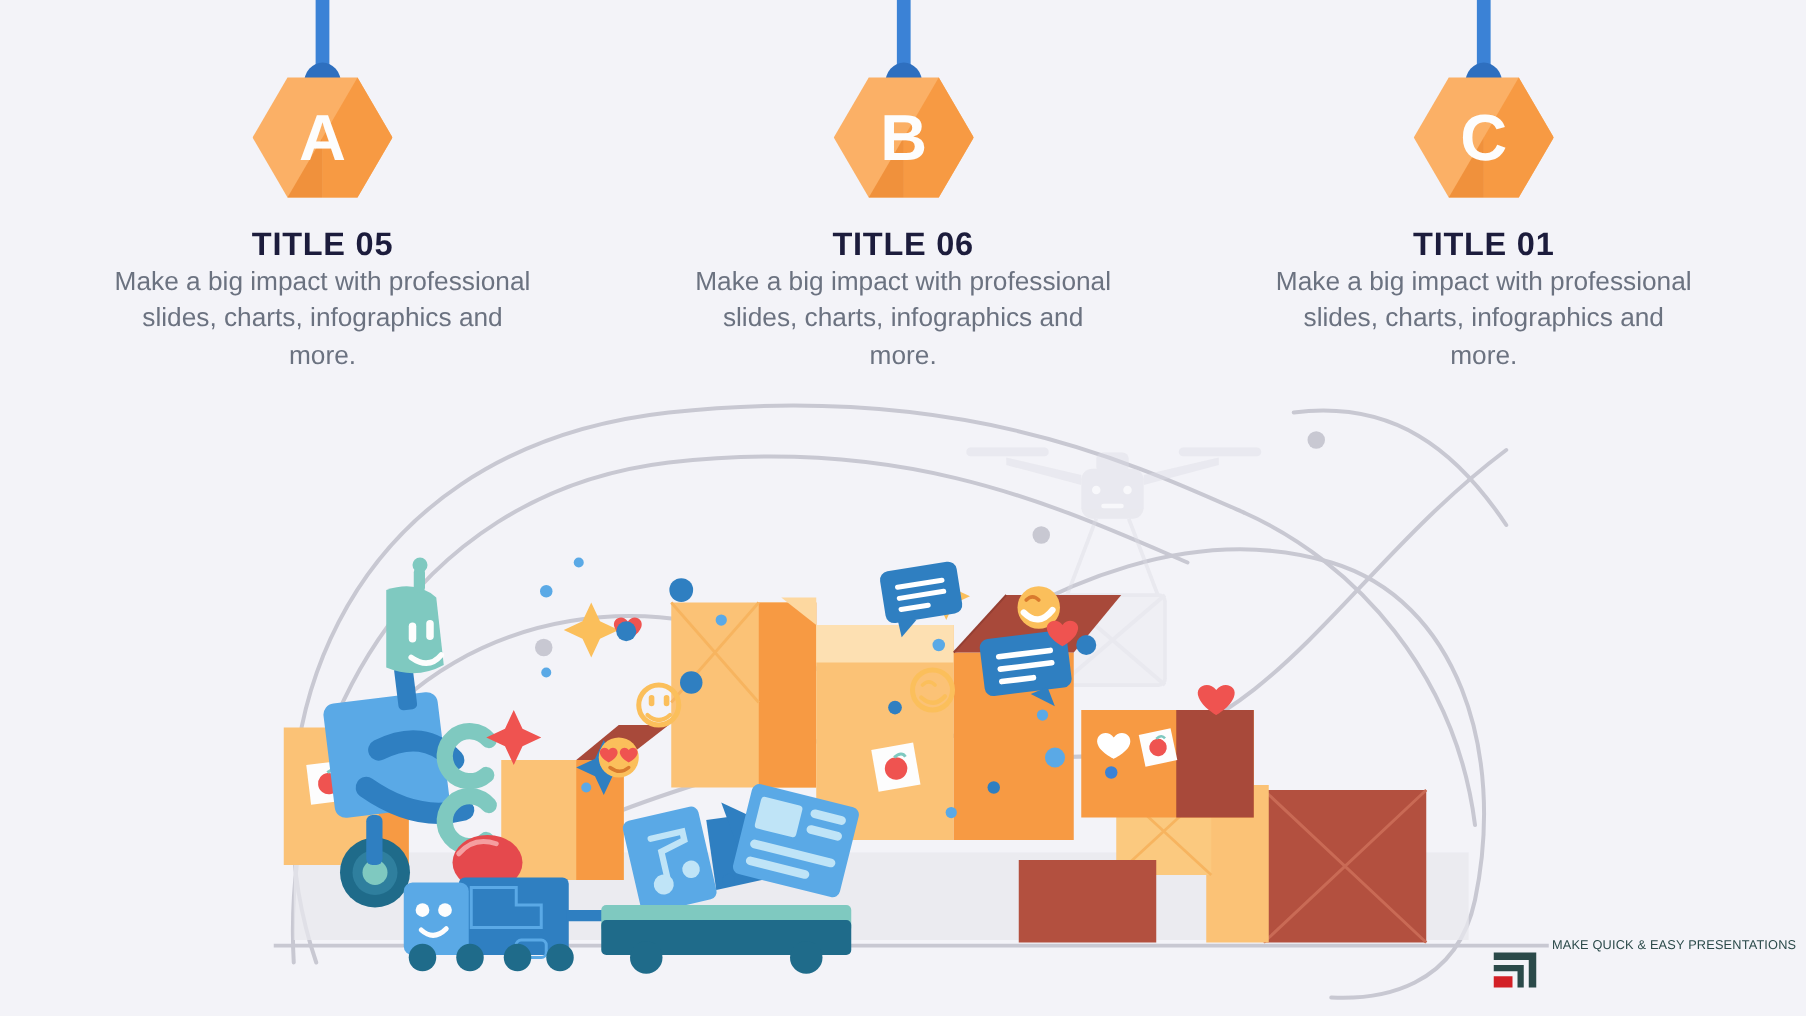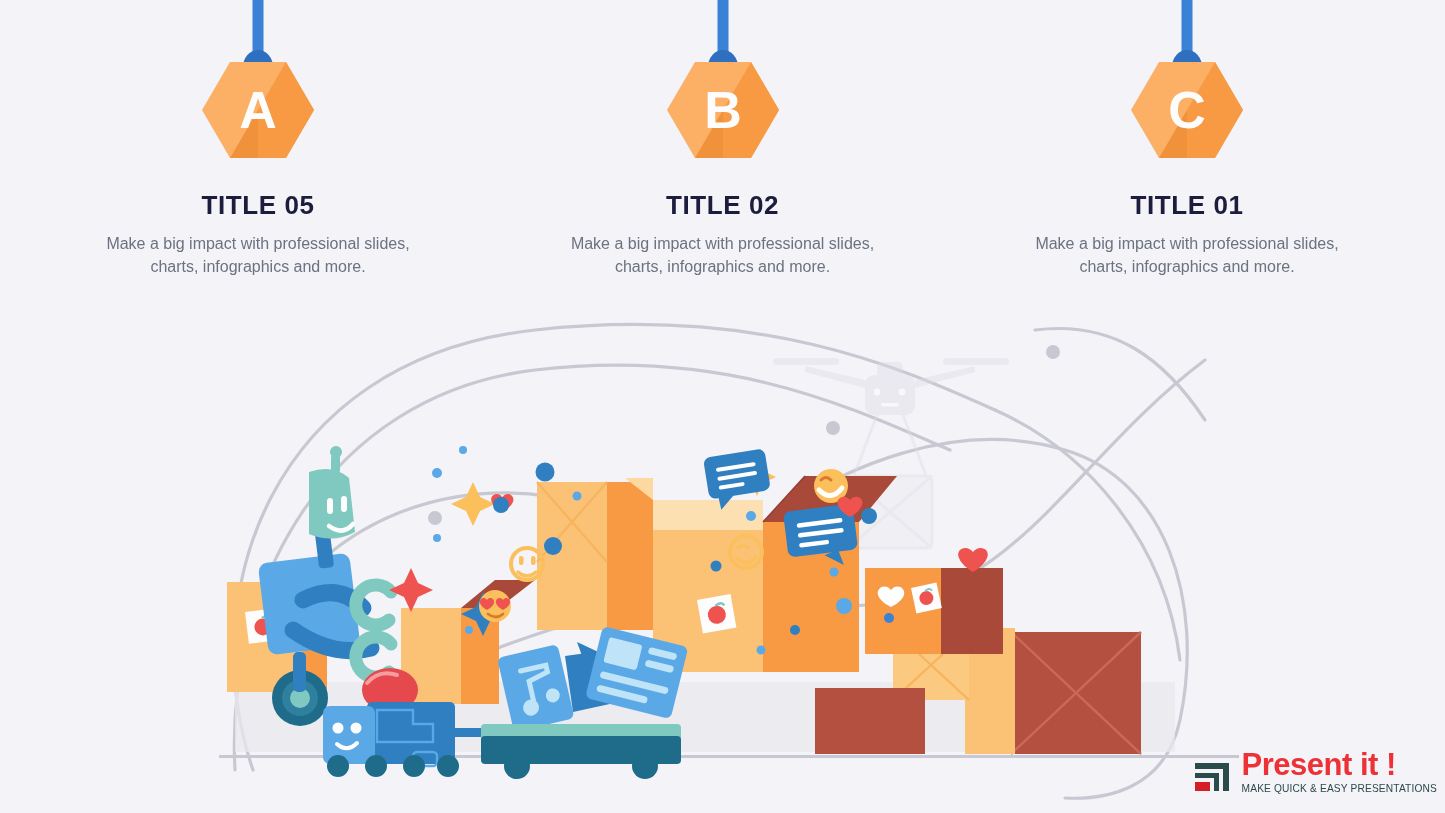--- a/index.html
+++ b/index.html
@@ -81,22 +81,21 @@
 
   .col-title {
     margin-top: 22px;
     font-size: 26px;
     font-weight: bold;
     letter-spacing: 0.6px;
     color: #1c1c3c;
     text-align: center;
   }
   .col-body {
-    margin-top: 12px;
-    font-size: 16px;
+    font-size: 21px;
     line-height: 1.42;
     color: #6b7280;
     text-align: center;
     max-width: 340px;
   }
 
   
   .illustration {
     position: absolute;
     left: 205px;
@@ -163,21 +162,21 @@
       <div class="cap"></div>
       <div class="hex-wrap">
         <svg width="112" height="100" viewBox="0 0 112 100">
           <polygon points="28,2 84,2 112,50 84,98 28,98 0,50" fill="#fbb066"></polygon>
           <polygon points="84,2 112,50 84,98 56,98 56,50" fill="#f79a43"></polygon>
           <polygon points="28,98 56,50 56,98" fill="#f0913c"></polygon>
           <text class="hex-letter" x="56" y="68" text-anchor="middle">B</text>
         </svg>
       </div>
     </div>
-    <div class="col-title">TITLE 02</div>
+    <div class="col-title">TITLE 06</div>
     <div class="col-body">Make a big impact with professional slides, charts, infographics and more.</div>
   </div>
 
   <div class="column">
     <div class="pendant">
       <div class="cord"></div>
       <div class="cap"></div>
       <div class="hex-wrap">
         <svg width="112" height="100" viewBox="0 0 112 100">
           <polygon points="28,2 84,2 112,50 84,98 28,98 0,50" fill="#fbb066"></polygon>
@@ -454,16 +453,15 @@
 
 <div class="logo">
   <div class="logo-mark">
     <svg width="44" height="44" viewBox="0 0 44 44">
       <path d="M 2 14 L 2 20 L 30 20 L 30 42 L 36 42 L 36 14 Z" fill="#2b4a4a"></path>
       <path d="M 2 24 L 2 29 L 21 29 L 21 42 L 26 42 L 26 24 Z" fill="#2b4a4a"></path>
       <rect x="2" y="33" width="15" height="9" fill="#d32027"></rect>
     </svg>
   </div>
   <div class="logo-text-block">
-    <div class="logo-title">Present it !</div>
     <div class="logo-tag">MAKE QUICK &amp; EASY PRESENTATIONS</div>
   </div>
 </div>
 
 </body></html>

